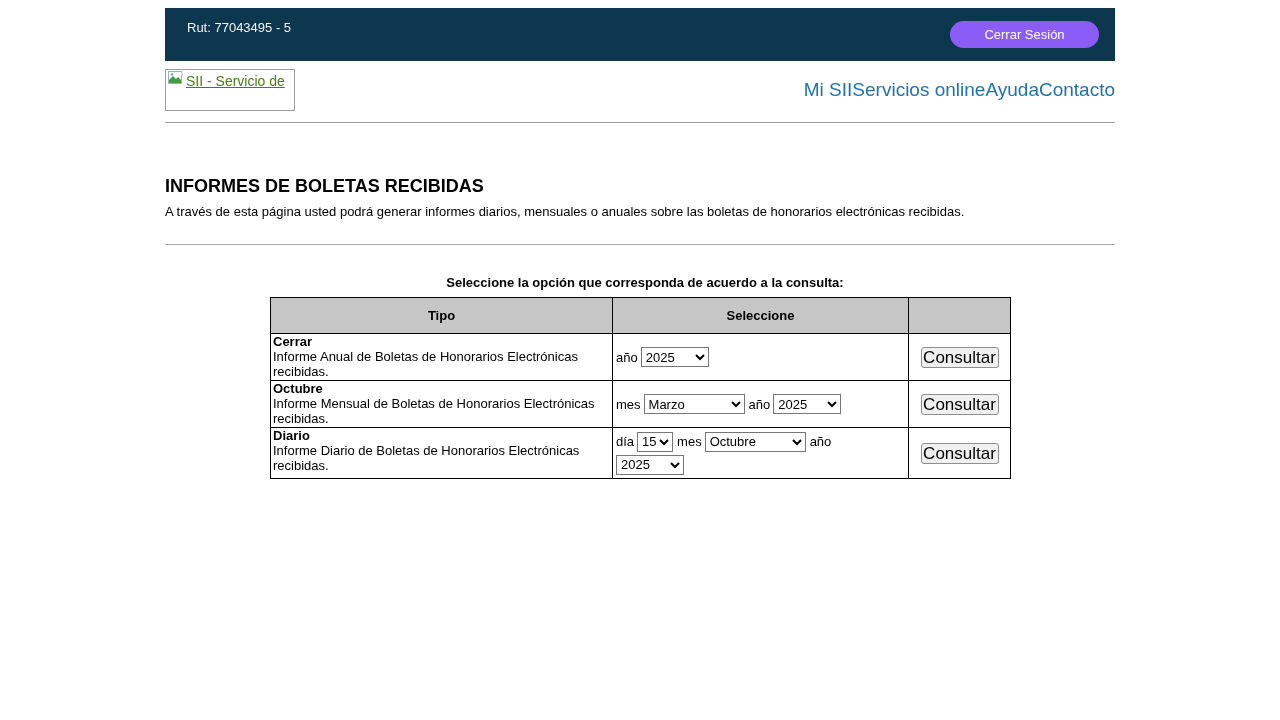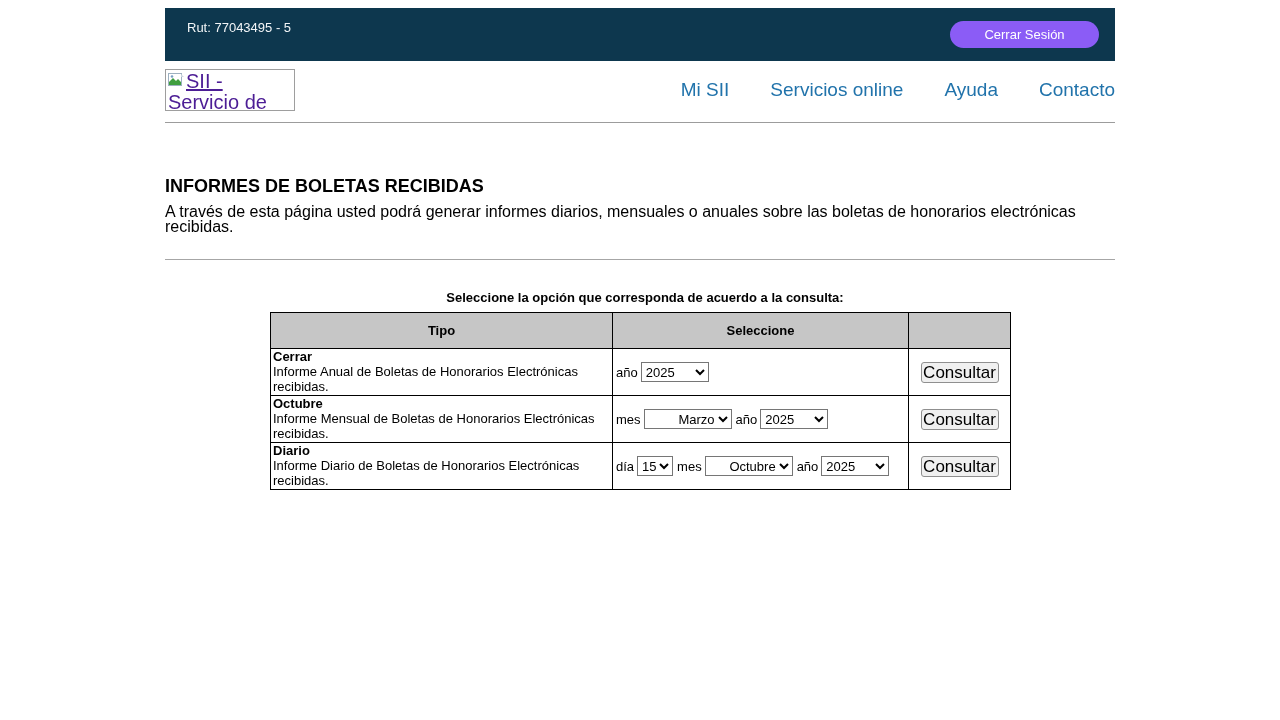--- a/index.html
+++ b/index.html
@@ -49,47 +49,46 @@
   }
   .logo-box {
     width: 130px;
     height: 42px;
     border: 1px solid #9e9e9e;
     overflow: hidden;
     padding: 1px 2px;
     cursor: pointer;
   }
   .logo-box .alt-text {
-    font-size: 20px;
+    font-size: 14px;
     line-height: 20px;
-    color: #4c1d95;
+    color: #4d7c0f;
     text-decoration: underline;
   }
   .broken-icon { display: inline-block; vertical-align: baseline; margin-right: 1px; }
   .main-nav { display: flex; align-items: center; }
   .main-nav a {
     font-size: 19px;
     color: #2173ab;
     text-decoration: none;
-    margin-left: 41px;
     cursor: pointer;
     white-space: nowrap;
   }
 
   
   .content h1 {
     margin: 54px 0 0 0;
     font-size: 18px;
     line-height: 18px;
     font-weight: bold;
     color: #000;
   }
   .content .desc {
     margin: 9px 0 4px 0;
-    font-size: 16px;
+    font-size: 13px;
     line-height: 15px;
   }
   .divider {
     border: none;
     border-top: 1px solid #a6a6a6;
     margin: 25px 0 0 0;
   }
 
   
   .table-wrap { width: 740px; margin: 30px auto 0 auto; }
@@ -133,21 +132,21 @@
   td.sel-cell select {
     font-family: "Liberation Sans", sans-serif;
     font-size: 13px;
     height: 20px;
     margin-right: 4px;
     background: #fff;
     border: 1px solid #767676;
     border-radius: 0;
   }
   select.sel-day   { width: 36px; }
-  select.sel-month { width: 88px; text-align: right; }
+  select.sel-month { width: 101px; }
   select.sel-year  { width: 68px; }
   td.btn-cell { text-align: center; vertical-align: middle; }
   .consultar-btn {
     font-family: "Liberation Sans", sans-serif;
     font-size: 17px;
     width: 78px;
     height: 21px;
     background: #f0f0f0;
     border: 1px solid #8f8f8f;
     border-radius: 3px;

